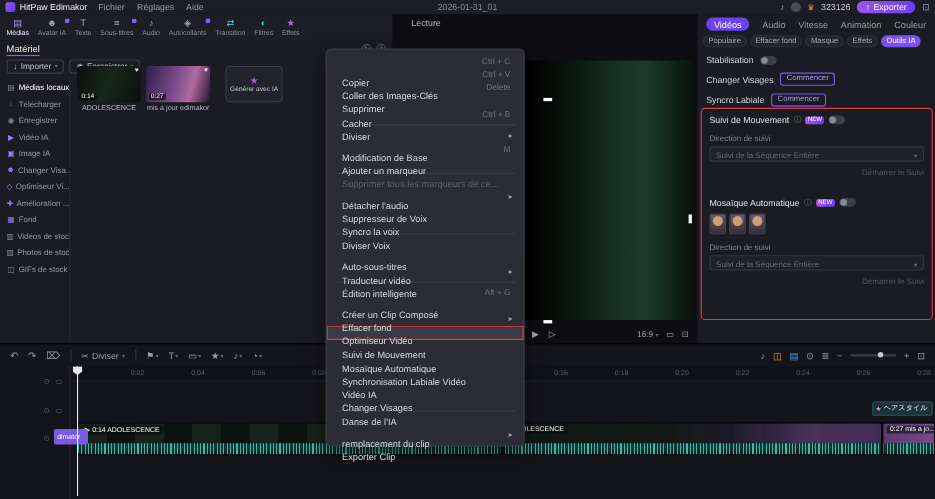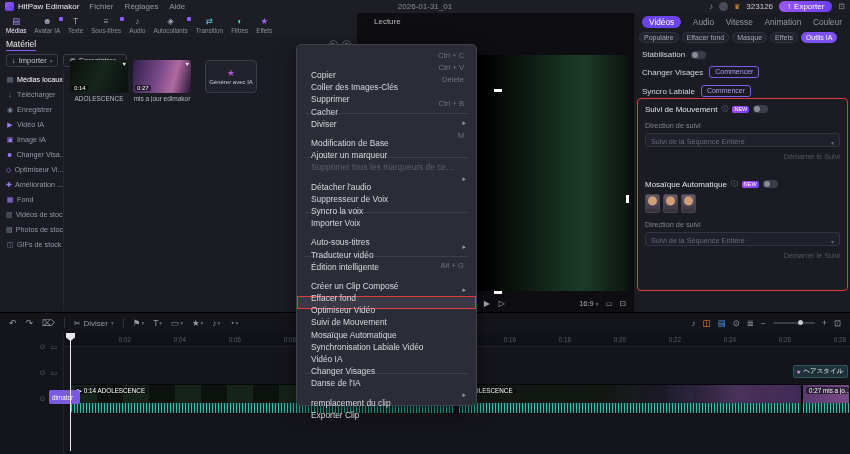--- a/index.html
+++ b/index.html
@@ -662,21 +662,21 @@
 
     <div class="cm-item">
       <span class="lbl">Syncro la voix</span>
       <span class="rt">
         <span class="sc"></span>
         <span class="ar"></span>
       </span>
     </div>
 
     <div class="cm-item">
-      <span class="lbl">Importer Voix</span>
+      <span class="lbl">Diviser Voix</span>
       <span class="rt">
         <span class="sc"></span>
         <span class="ar"></span>
       </span>
     </div>
 
     <div class="cm-sep">
       <span class="lbl"></span>
       <span class="rt">
         <span class="sc"></span>

